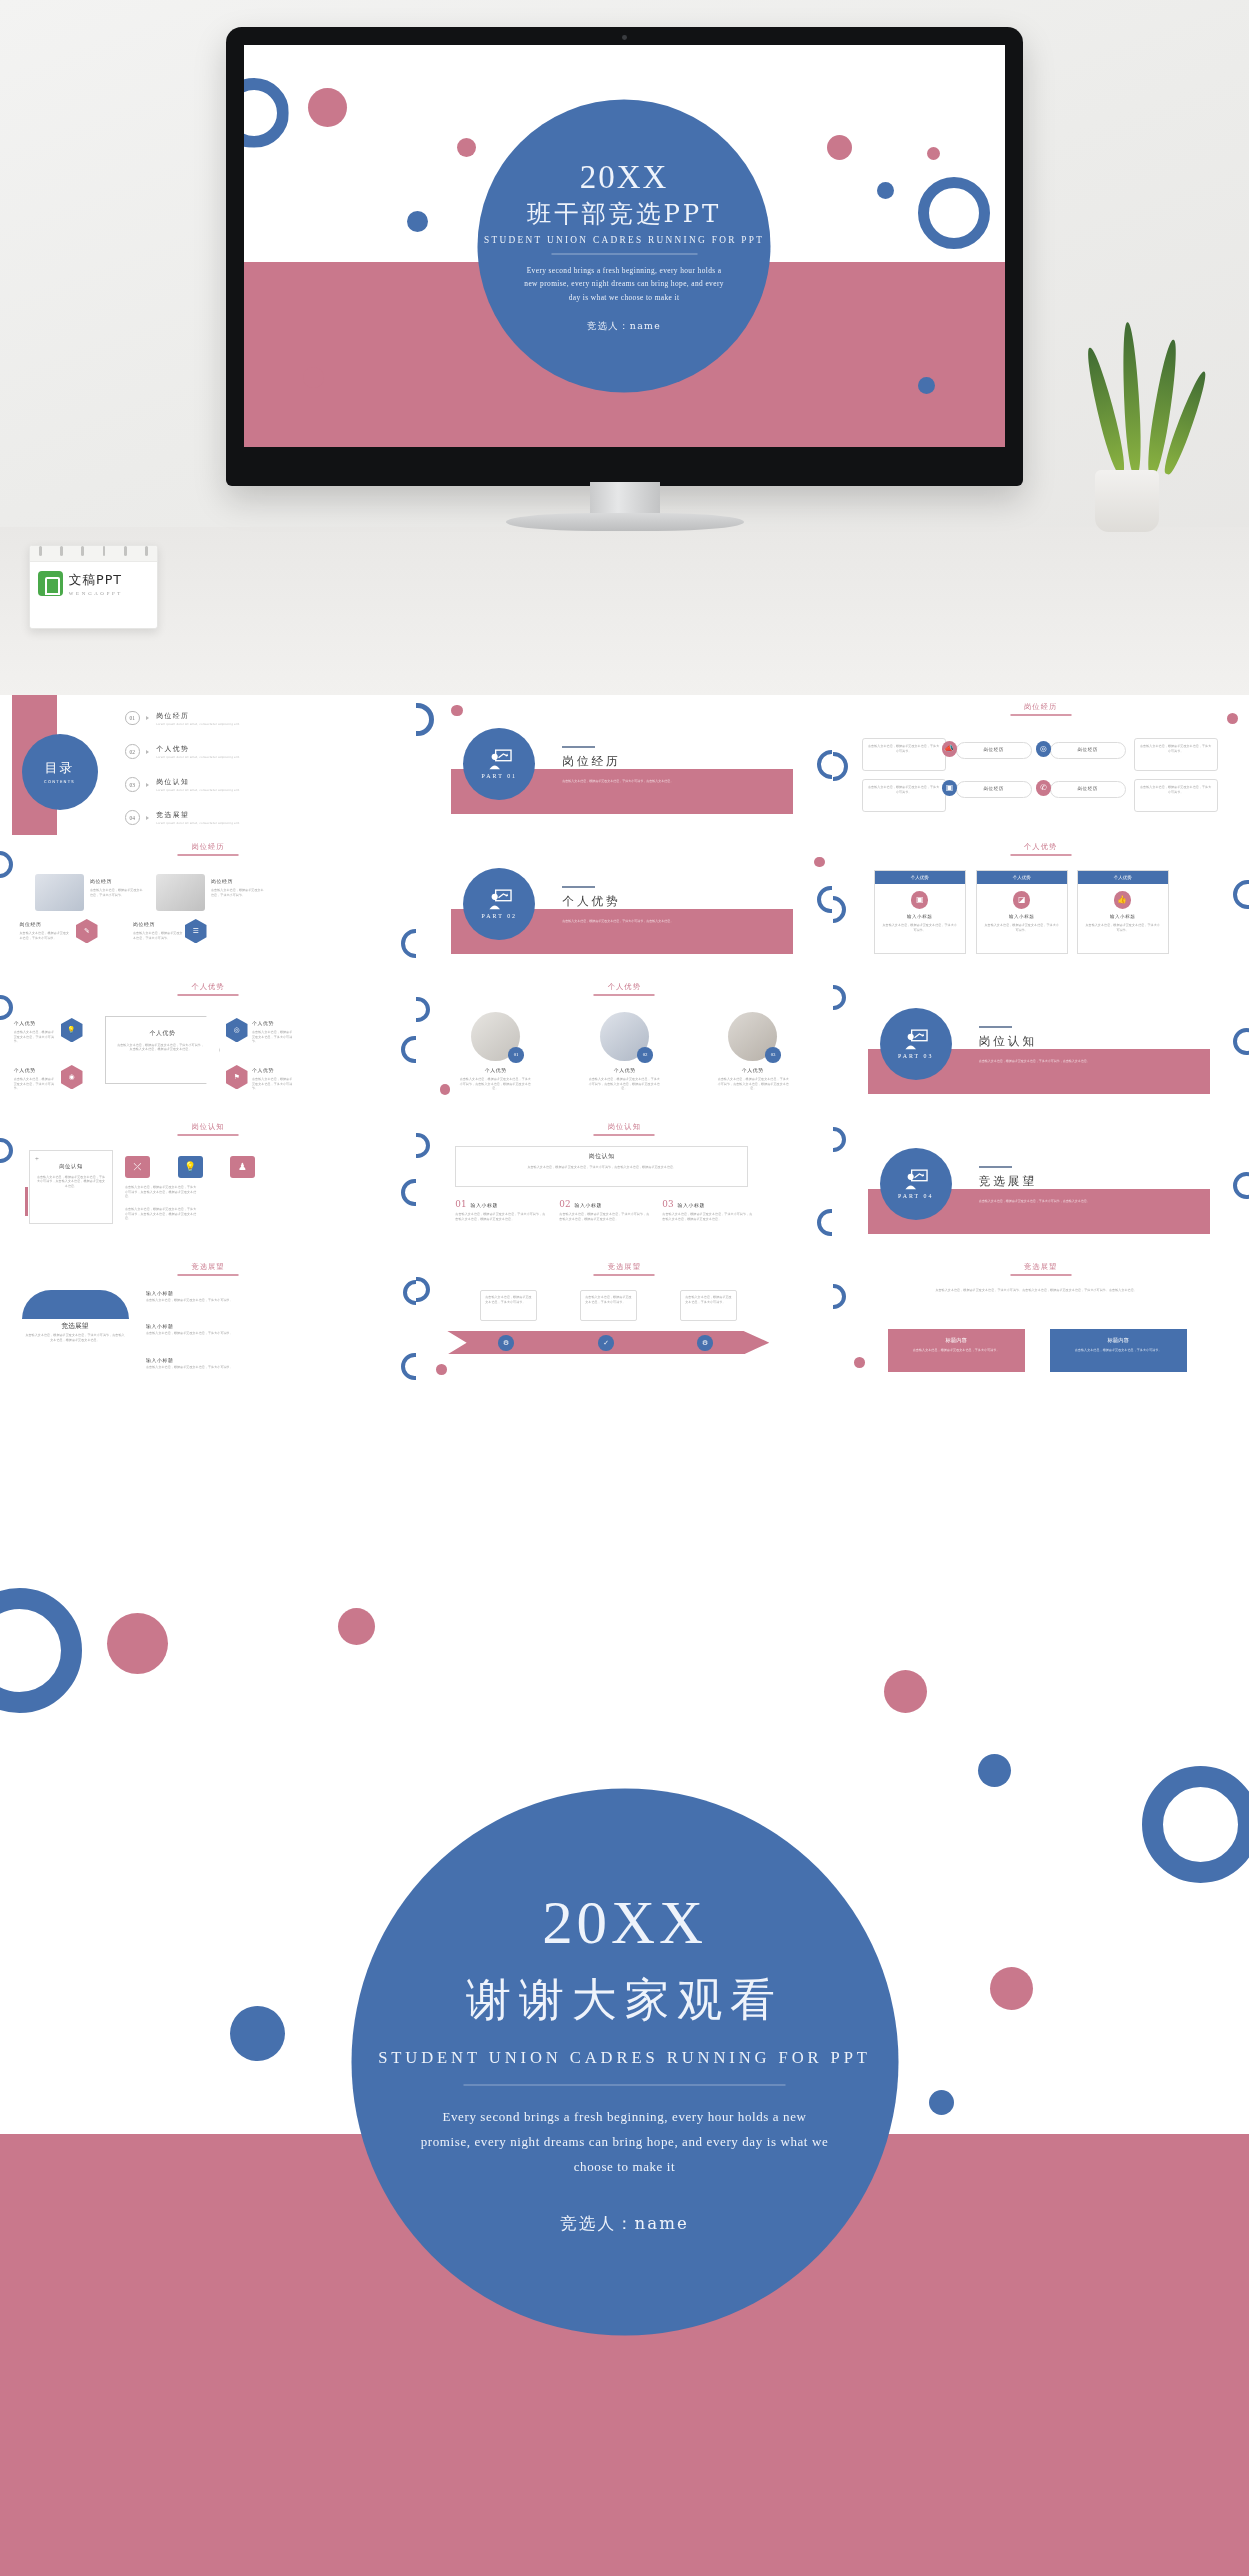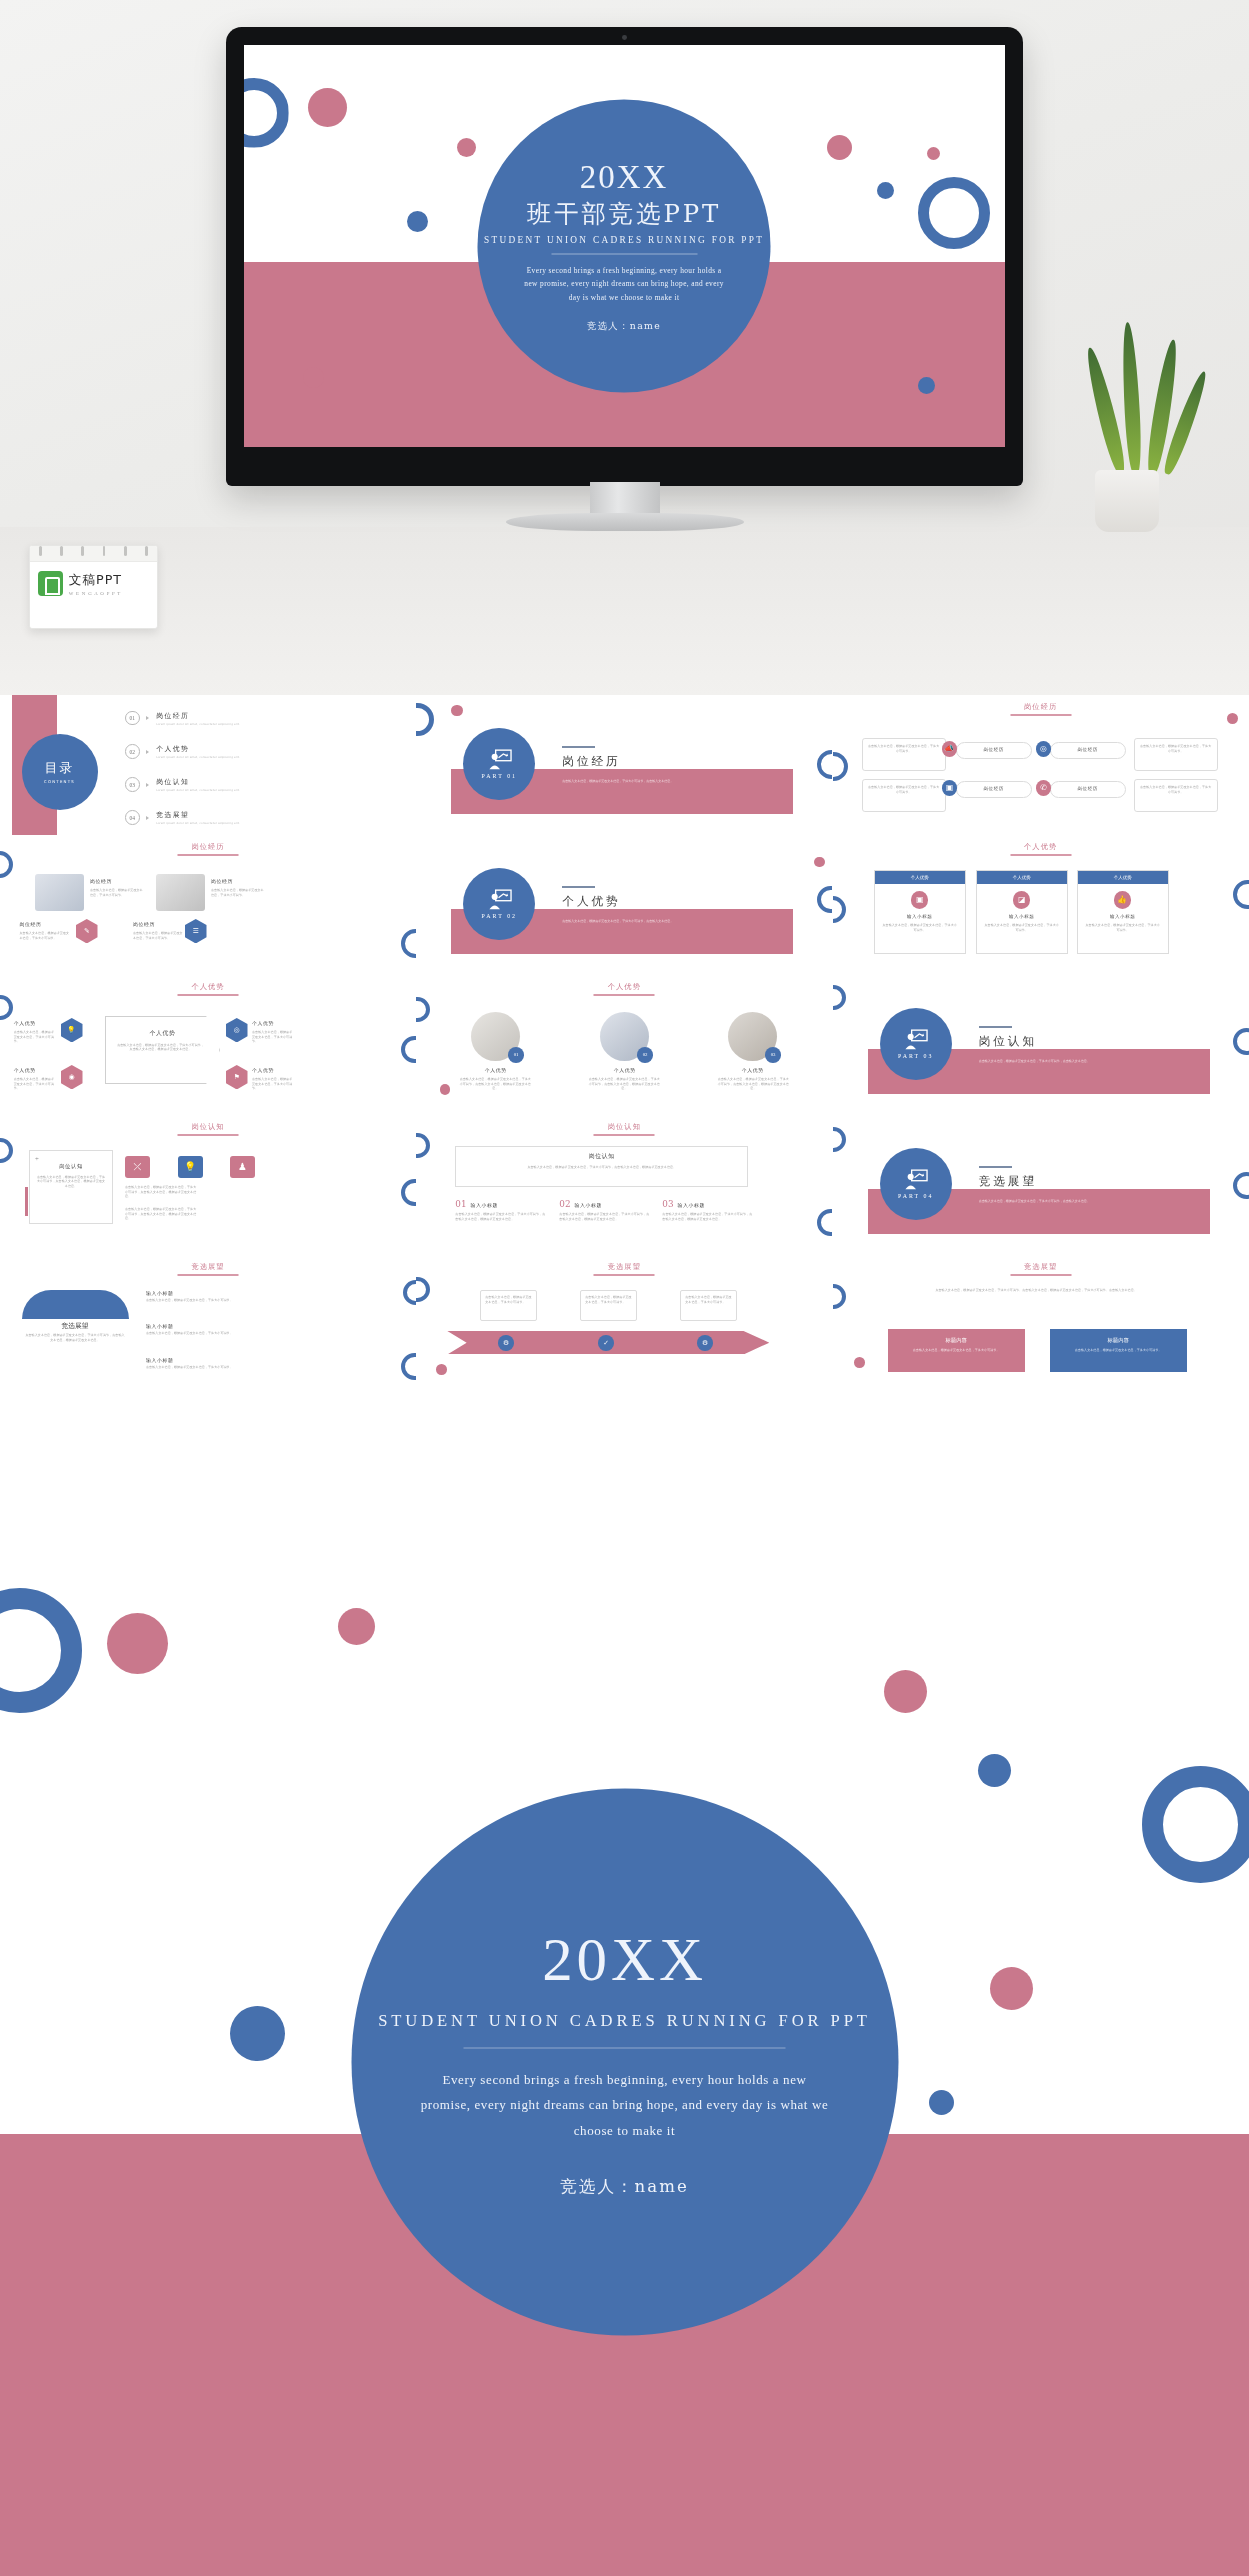--- a/index.html
+++ b/index.html
@@ -644,20 +644,21 @@
     <div class="dot pink" style="left:338px;top:61px;width:37px;height:37px"></div>
     <div class="dot blue" style="left:230px;top:459px;width:55px;height:55px"></div>
     <div class="dot pink" style="left:884px;top:123px;width:43px;height:43px"></div>
     <div class="dot blue" style="left:978px;top:207px;width:33px;height:33px"></div>
     <div class="ring" style="left:1142px;top:219px;width:117px;height:117px;border-width:21.5px;border-color:#4670ad"></div>
     <div class="dot pink" style="left:990px;top:420px;width:43px;height:43px"></div>
     <div class="dot blue" style="left:929px;top:543px;width:25px;height:25px"></div>
 
     <div class="f-circle">
       <div class="f-year">20XX</div>
+      <div class="f-cn">谢谢大家观看</div>
       <div class="f-en">STUDENT UNION CADRES RUNNING FOR PPT</div>
       <div class="f-rule"></div>
       <div class="f-para">Every second brings a fresh beginning, every hour holds a new promise, every night dreams can bring hope, and every day is what we choose to make it</div>
       <div class="f-name">竞选人：name</div>
     </div>
   </div>
 
 </div>
 
 

